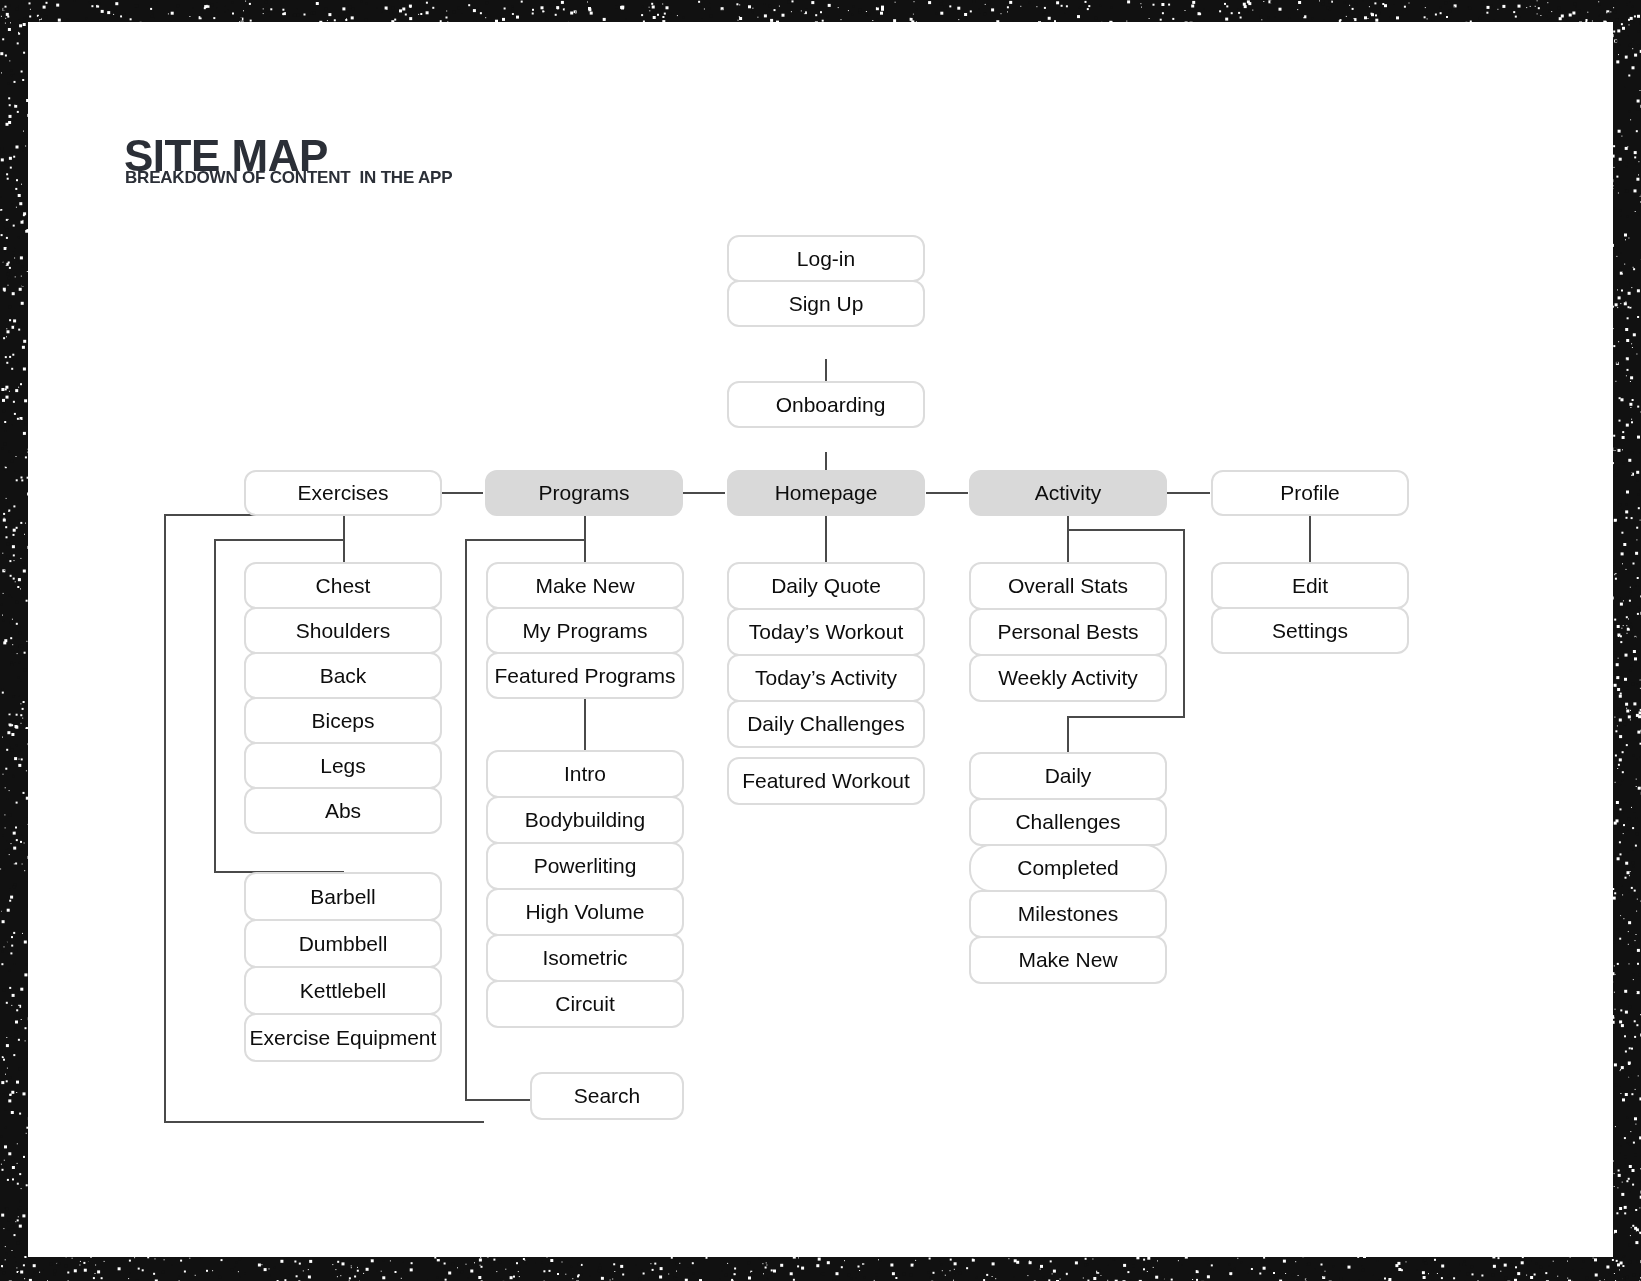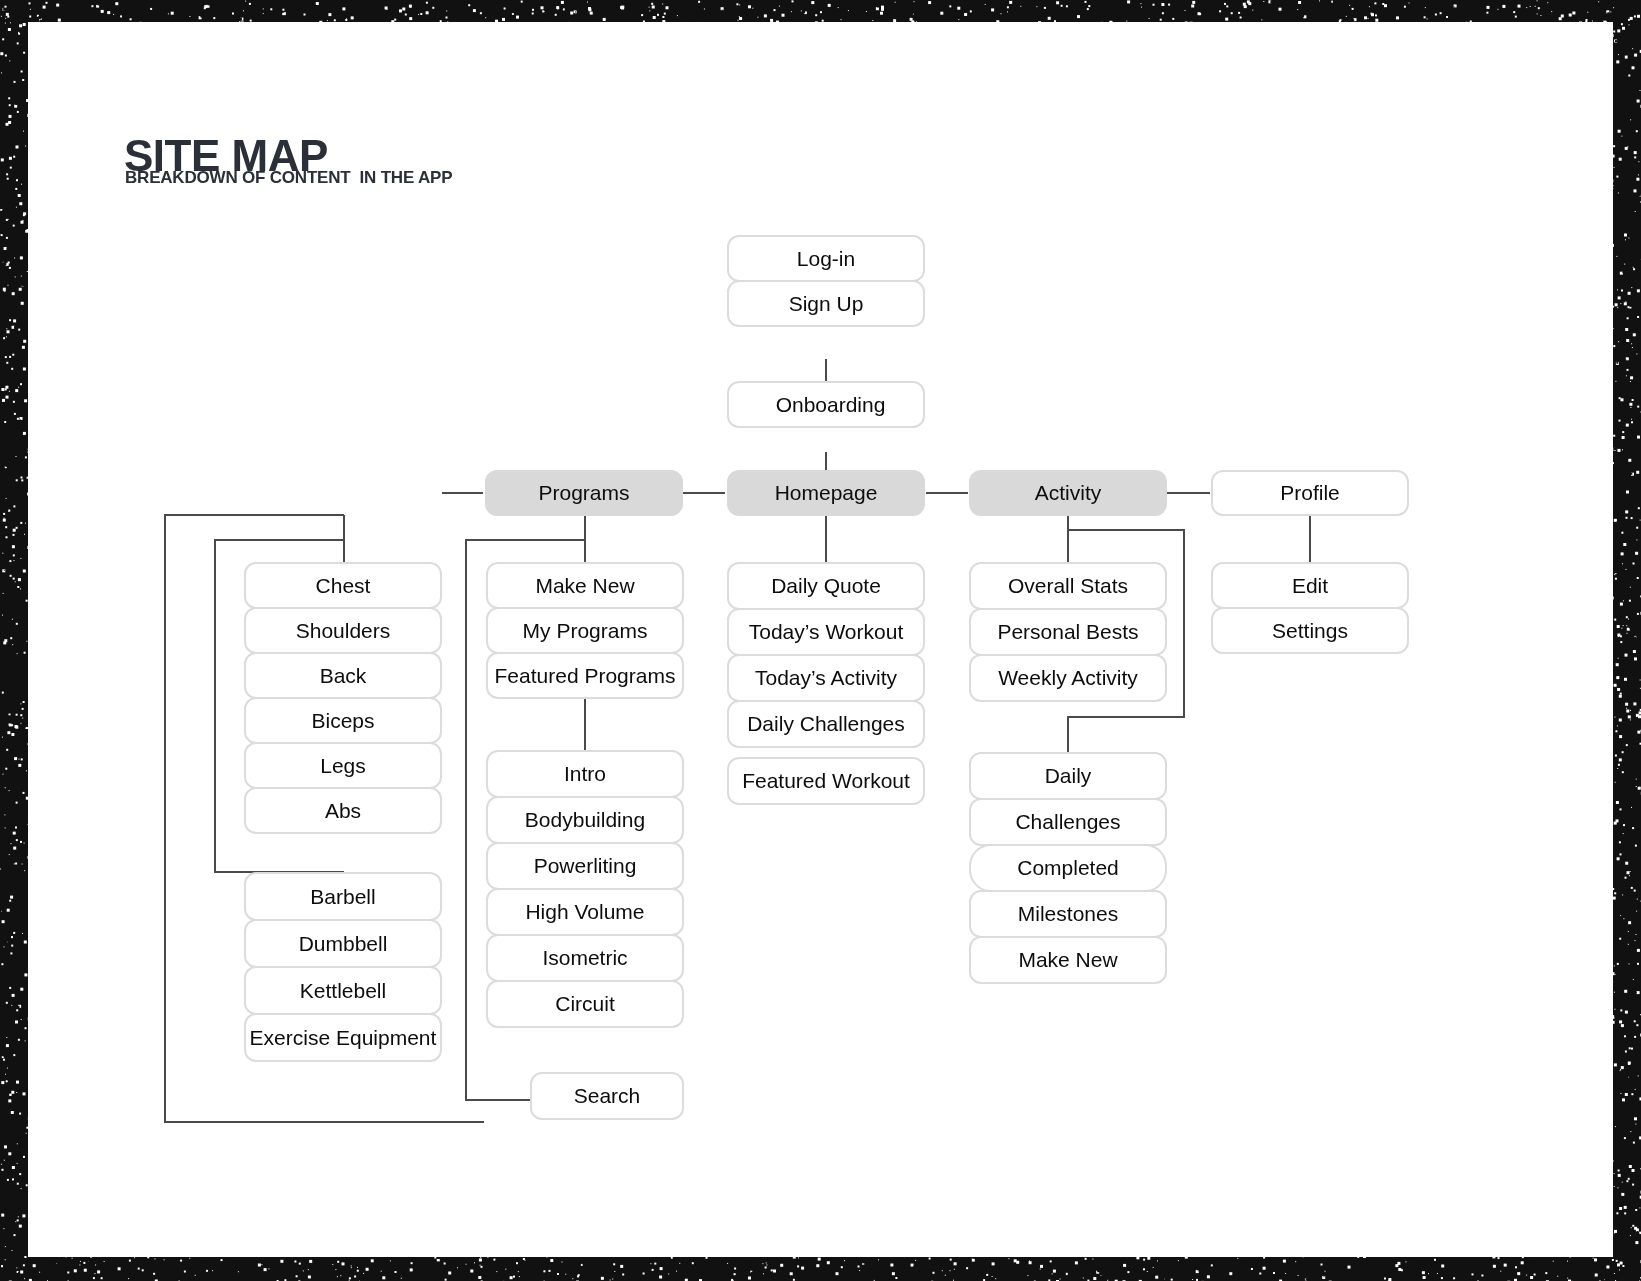--- a/index.html
+++ b/index.html
@@ -2703,20 +2703,23 @@
 
     <div class="group" style="left:699px; top:213px; width:198px;">
       <div class="node" style="height:47px;">Log-in</div>
       <div class="node" style="height:47px;">Sign Up</div>
     </div>
 
     <div class="group" style="left:699px; top:359px; width:198px;">
       <div class="node" style="height:47px;padding-left:9px;">Onboarding</div>
     </div>
 
+    <div class="group" style="left:216px; top:448px; width:198px;">
+      <div class="node" style="height:46px;">Exercises</div>
+    </div>
     <div class="group" style="left:457px; top:448px; width:198px;">
       <div class="node filled" style="height:46px;">Programs</div>
     </div>
     <div class="group" style="left:699px; top:448px; width:198px;">
       <div class="node filled" style="height:46px;">Homepage</div>
     </div>
     <div class="group" style="left:941px; top:448px; width:198px;">
       <div class="node filled" style="height:46px;">Activity</div>
     </div>
     <div class="group" style="left:1183px; top:448px; width:198px;">

